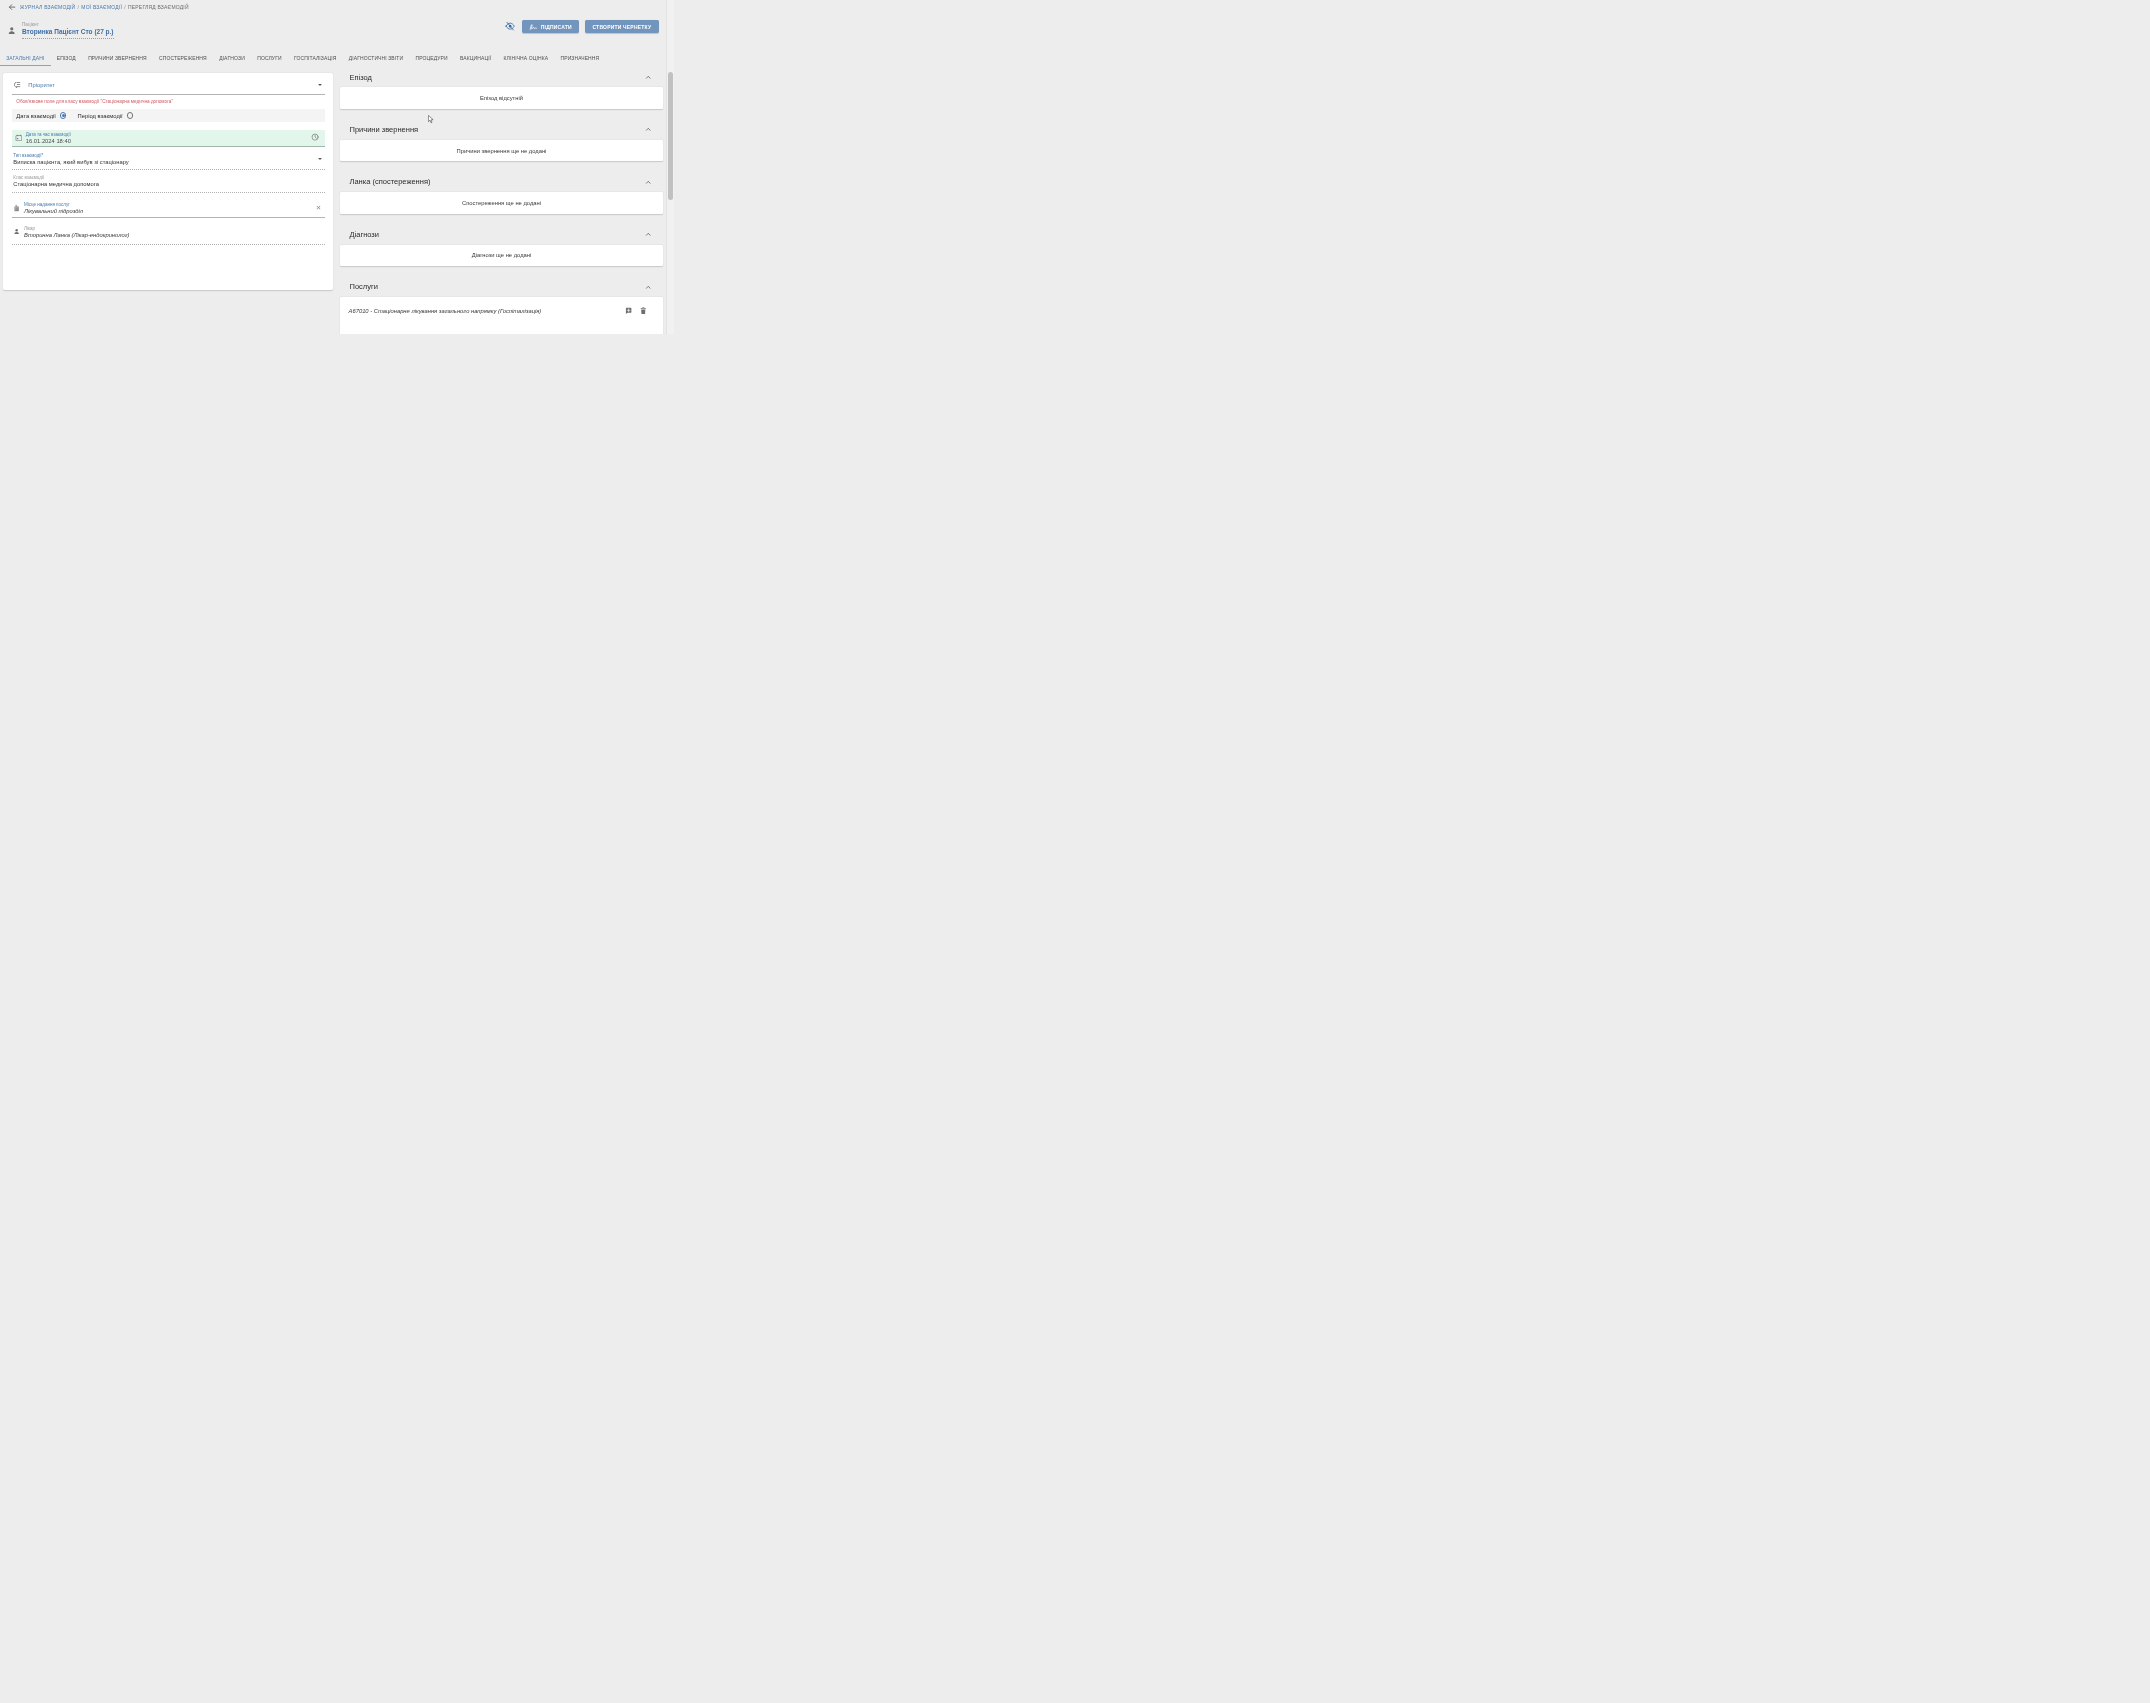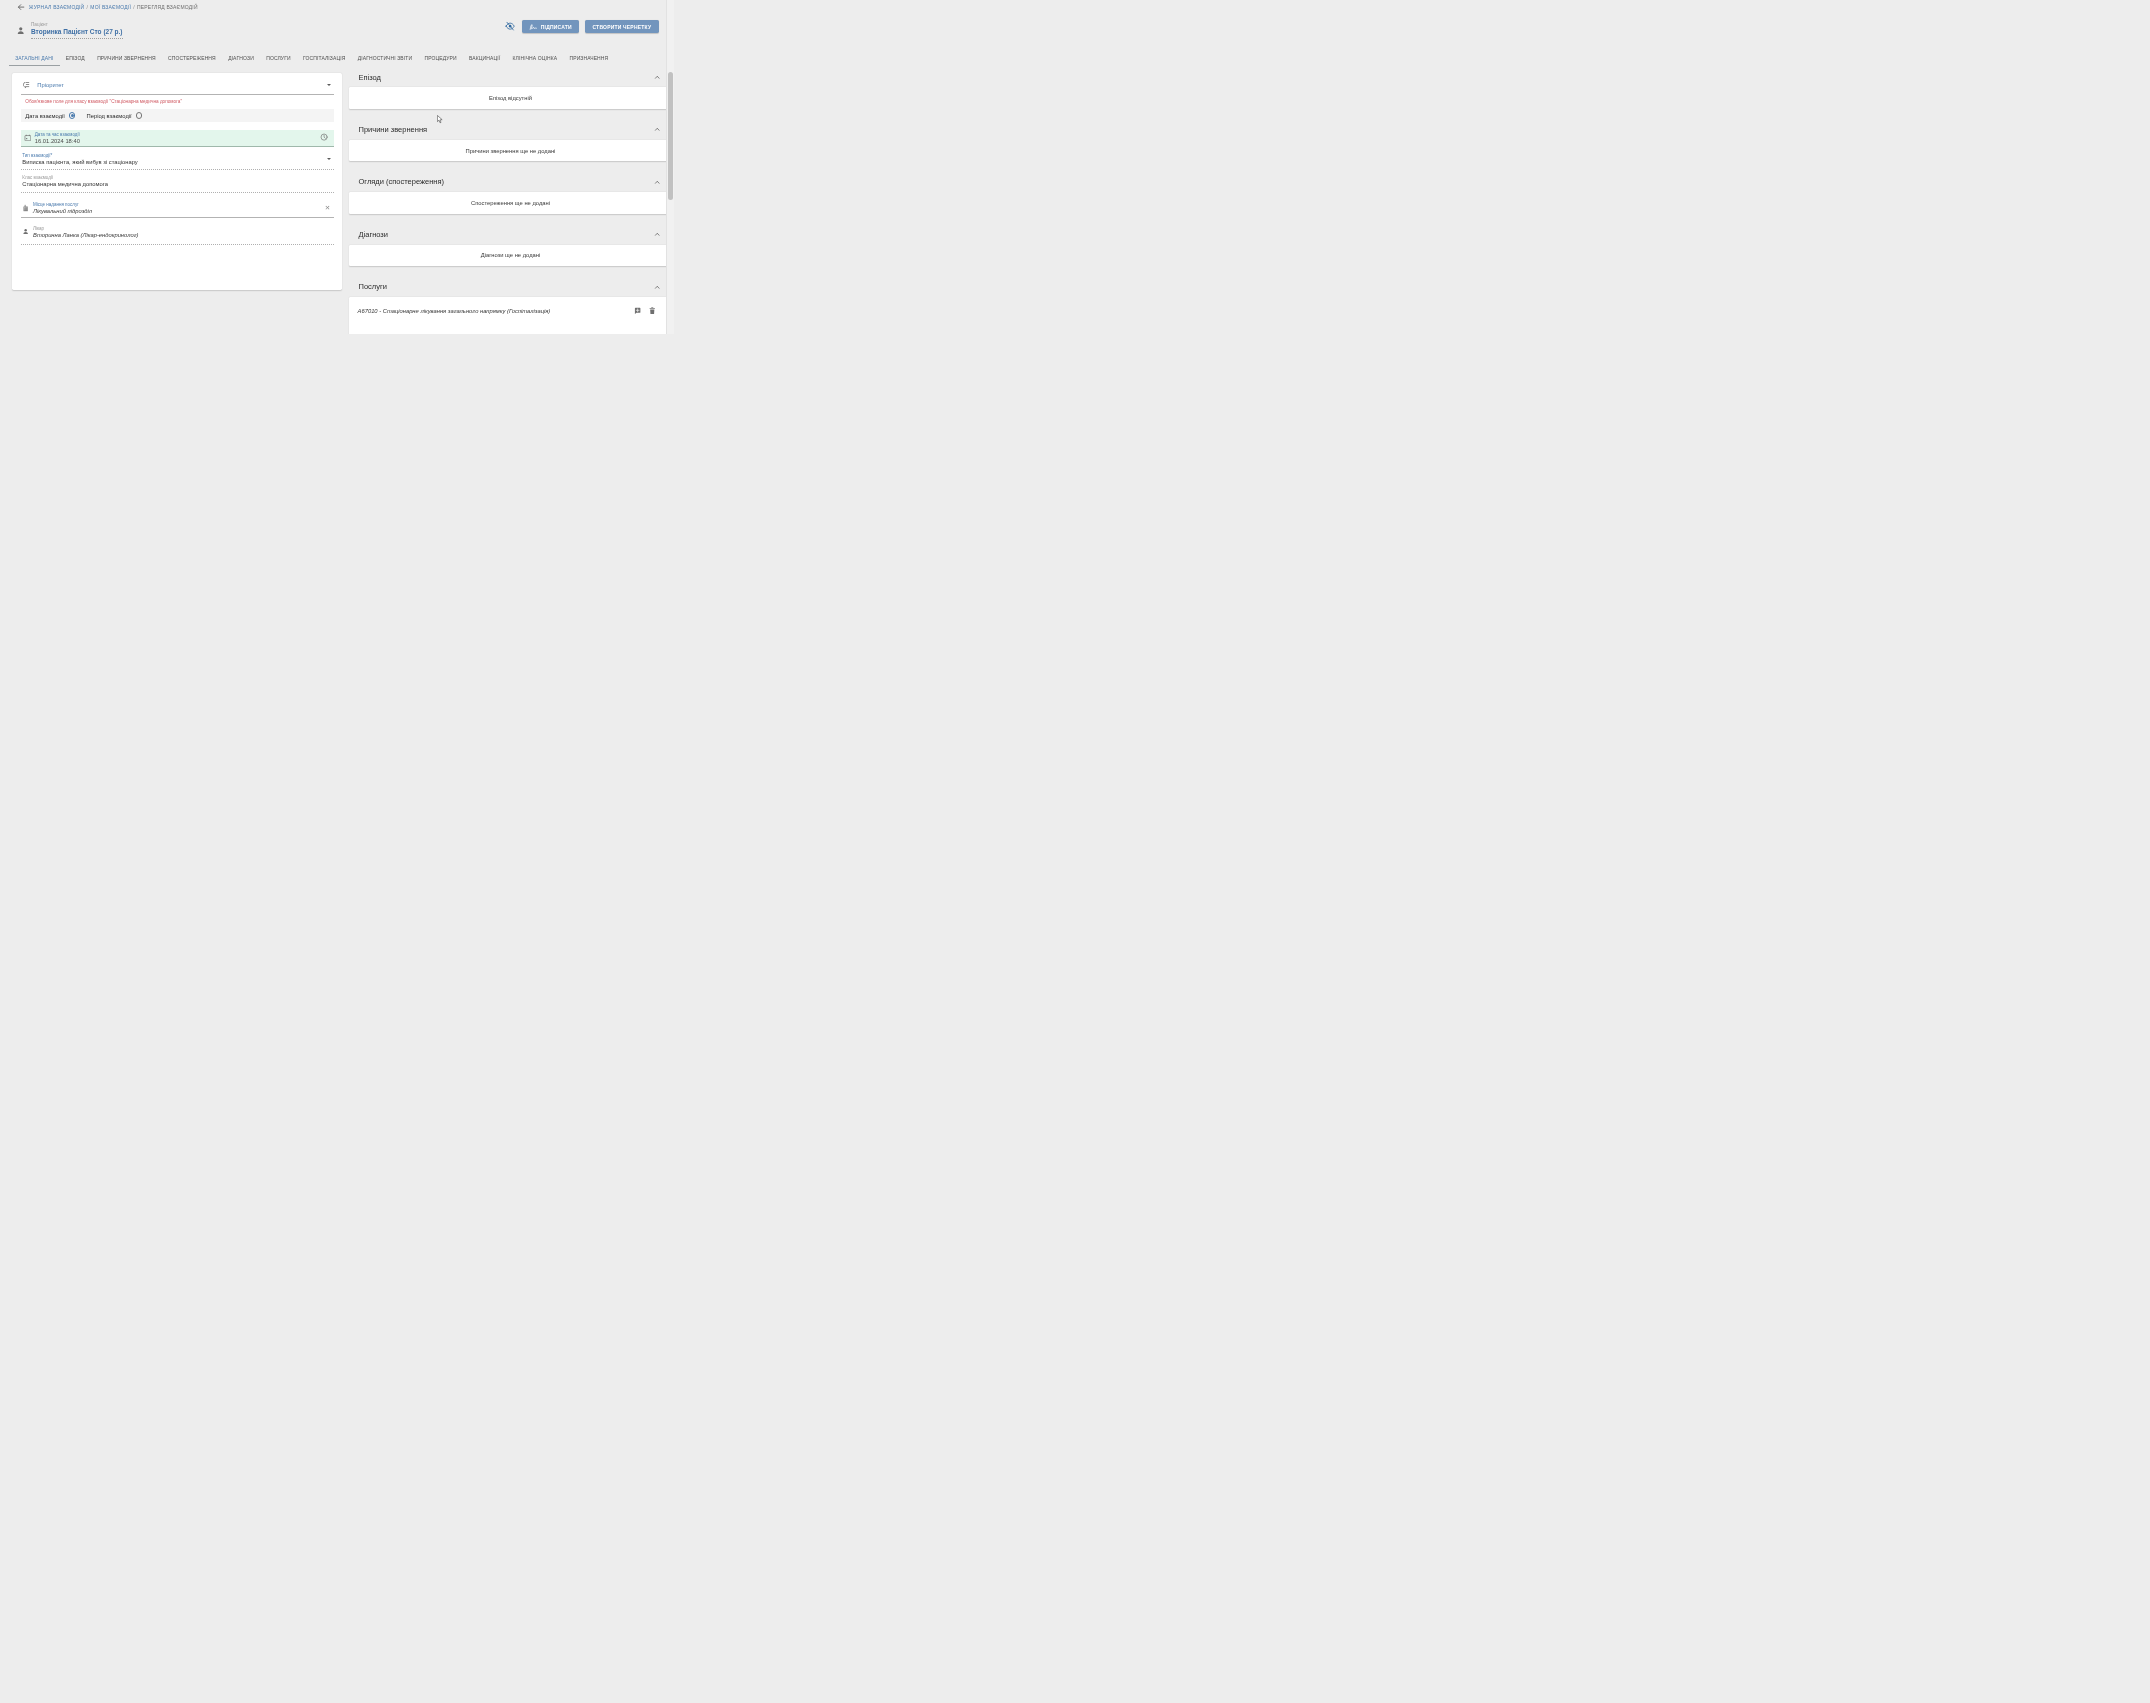--- a/index.html
+++ b/index.html
@@ -3,21 +3,21 @@
 <meta charset="utf-8">
 <style>
   html,body{margin:0;padding:0;}
   body{
     width:674px;height:334px;overflow:hidden;position:relative;
     background:#ededed;
     font-family:"Liberation Sans","DejaVu Sans",sans-serif;
     color:#3f3f3f;
     -webkit-font-smoothing:antialiased;
   }
-  .app{position:absolute;inset:0;margin-left:9px;}
+  .app{position:absolute;inset:0;}
 
   
   .topbar{position:absolute;top:0;left:0;right:6.9px;height:14.6px;display:flex;align-items:center;padding-left:6.9px;box-sizing:border-box;}
   .back-btn{width:9.5px;height:9.5px;display:flex;align-items:center;justify-content:center;cursor:pointer;margin-right:3.4px;}
   .breadcrumb{font-size:5px;letter-spacing:0.2px;text-transform:uppercase;display:flex;gap:2.2px;align-items:center;}
   .crumb-link{color:#4a7aad;cursor:pointer;}
   .crumb-sep{color:#8a8a8a;}
   .crumb-current{color:#6d6d6d;}
 
   .patient-block{position:absolute;top:21.5px;left:7.3px;display:flex;align-items:flex-start;gap:5.2px;}
@@ -299,21 +299,21 @@
               </svg>
           </span>
         </div>
         <div class="section-body">
           <span class="empty-text">Причини звернення ще не додані</span>
         </div>
       </div>
 
       <div class="section">
         <div class="section-header">
-          <span class="section-title">Огляди (спостереження)</span>
+          <span class="section-title">Ланка (спостереження)</span>
           <span class="chevron">
             <svg width="6.5" height="6.5" viewBox="0 0 16 16" fill="none" stroke="#4f4f4f" stroke-width="1.7" stroke-linecap="round">
                 <polyline points="3.5,10.5 8,5.5 12.5,10.5"></polyline>
               </svg>
           </span>
         </div>
         <div class="section-body">
           <span class="empty-text">Спостереження ще не додані</span>
         </div>
       </div>

